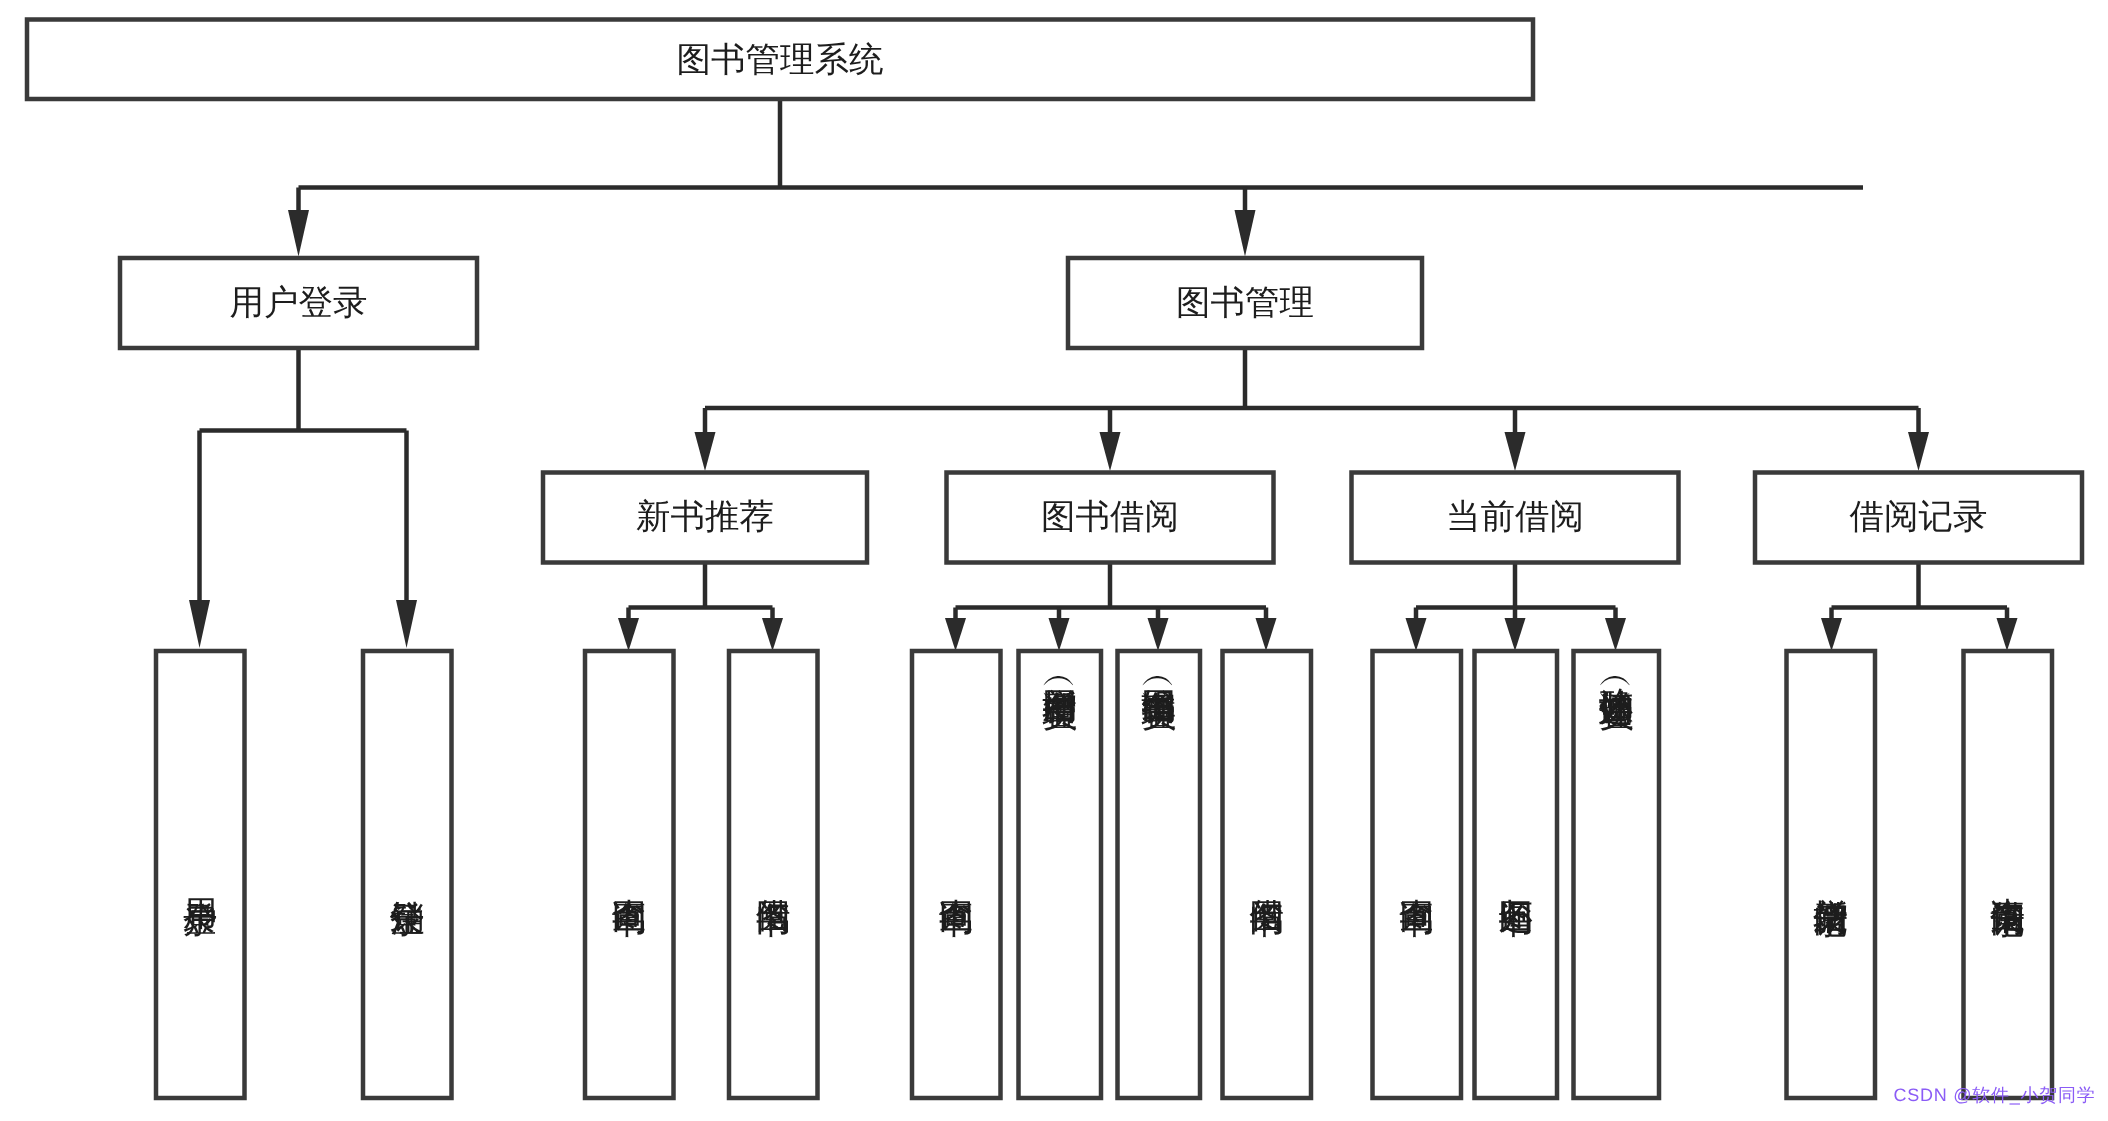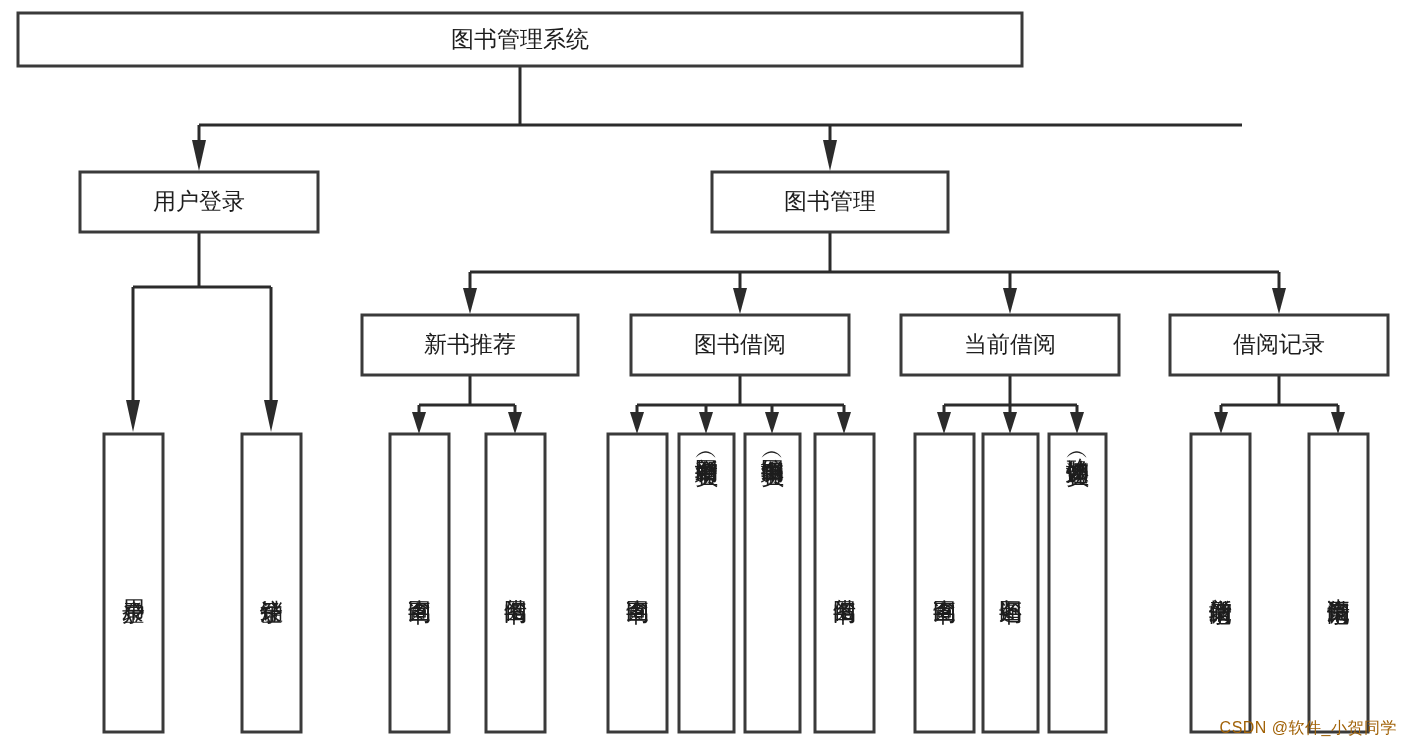--- a/index.html
+++ b/index.html
@@ -63,22 +63,22 @@
     writing-mode: vertical-rl;
     text-orientation: upright;
     white-space: nowrap;
     letter-spacing: 1px;
   }
   .watermark {
     position: absolute;
     right: 8px;
     bottom: 5px;
     font-family: "Liberation Sans", "DejaVu Sans", sans-serif;
-    font-size: 16px;
-    color: #a16207;
+    font-size: 12px;
+    color: #8b5cf6;
     letter-spacing: 0.5px;
     white-space: nowrap;
   }
 </style>
 </head>
 <body>
 
 <div id="diagram-root">
 
   <svg class="diagram" viewBox="0 0 1405 747" xmlns="http://www.w3.org/2000/svg">

